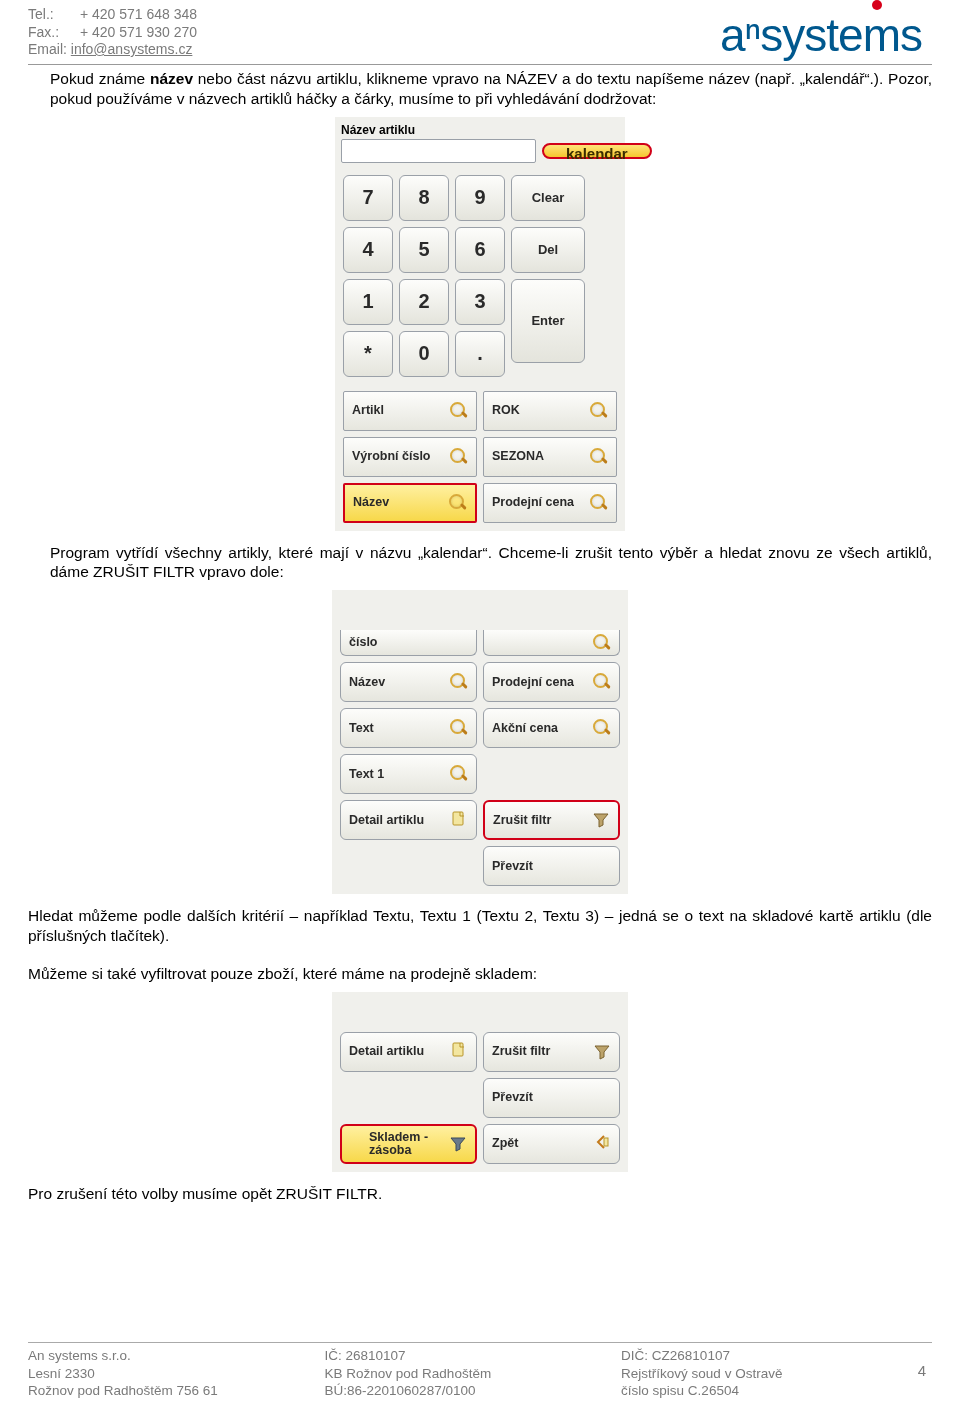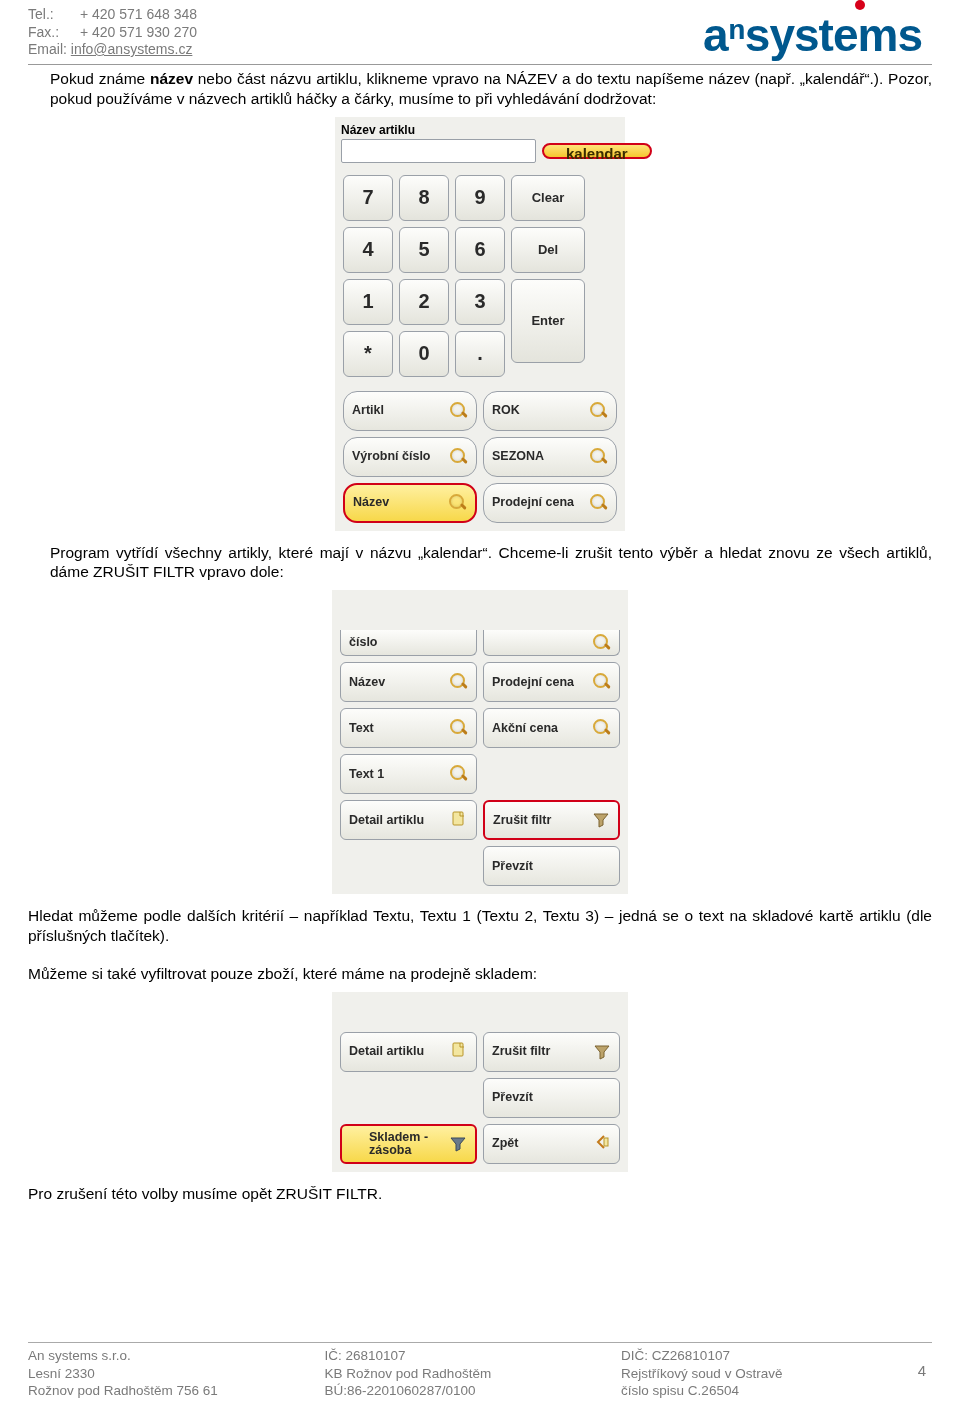--- a/index.html
+++ b/index.html
@@ -20,21 +20,21 @@
     justify-content: space-between;
     align-items: flex-start;
     padding-top: 6px;
     border-bottom: 1px solid #999;
     padding-bottom: 2px;
   }
   .contact { color: #7a7a7a; font-size: 14px; line-height: 1.25; }
   .contact .lbl { display: inline-block; width: 48px; }
   .contact a { color: #7a7a7a; text-decoration: underline; }
   .logo-wrap { padding-top: 2px; padding-right: 10px; }
-  .logo { font-size: 46px; font-weight: 700; color: #00588e; letter-spacing: -1px; position: relative; }
+  .logo { font-size: 46px; font-weight: 400; color: #00588e; letter-spacing: -1px; position: relative; }
   .logo .an { color: #00588e; }
   .logo .s1 { color: #00588e; }
   .logo .dot { position: absolute; top: -8px; left: 152px; width: 10px; height: 10px; background: #d7001a; border-radius: 50%; }
   .logo-text { font-family: Arial, sans-serif; }
 
   
   .body-text { padding-top: 4px; font-size: 15.5px; line-height: 1.28; text-align: justify; }
   .body-text b { font-weight: 700; }
   .indent1 { padding-left: 22px; }
 
@@ -59,21 +59,21 @@
   .key {
     height: 46px; display: flex; align-items: center; justify-content: center;
     border: 1px solid #9aa0a8; border-radius: 6px;
     background: linear-gradient(#fdfdfb,#e4e4dc);
     font-size: 20px; font-weight: 700; color: #2a2a2a;
   }
   .key.txt { font-size: 13px; font-weight: 700; }
   .key.enter { grid-row: span 2; height: 84px; }
   .filter-grid { padding: 6px 8px 8px 8px; display: grid; grid-template-columns: 1fr 1fr; gap: 6px; }
   .filter-btn {
-    height: 40px; border: 1px solid #9aa0a8; border-radius: 14px;
+    height: 40px; border: 1px solid #9aa0a8; border-radius: 2px;
     background: linear-gradient(#fdfdfb,#e6e6de);
     display: flex; align-items: center; justify-content: space-between;
     padding: 4px 8px; font-size: 12.5px; font-weight: 700; color: #2a2a2a;
     text-align: left; line-height: 1.05;
   }
   .filter-btn.highlight {
     background: linear-gradient(#fff0a0,#f7d84a);
     border: 2.5px solid #d10018;
   }
   .mag {

